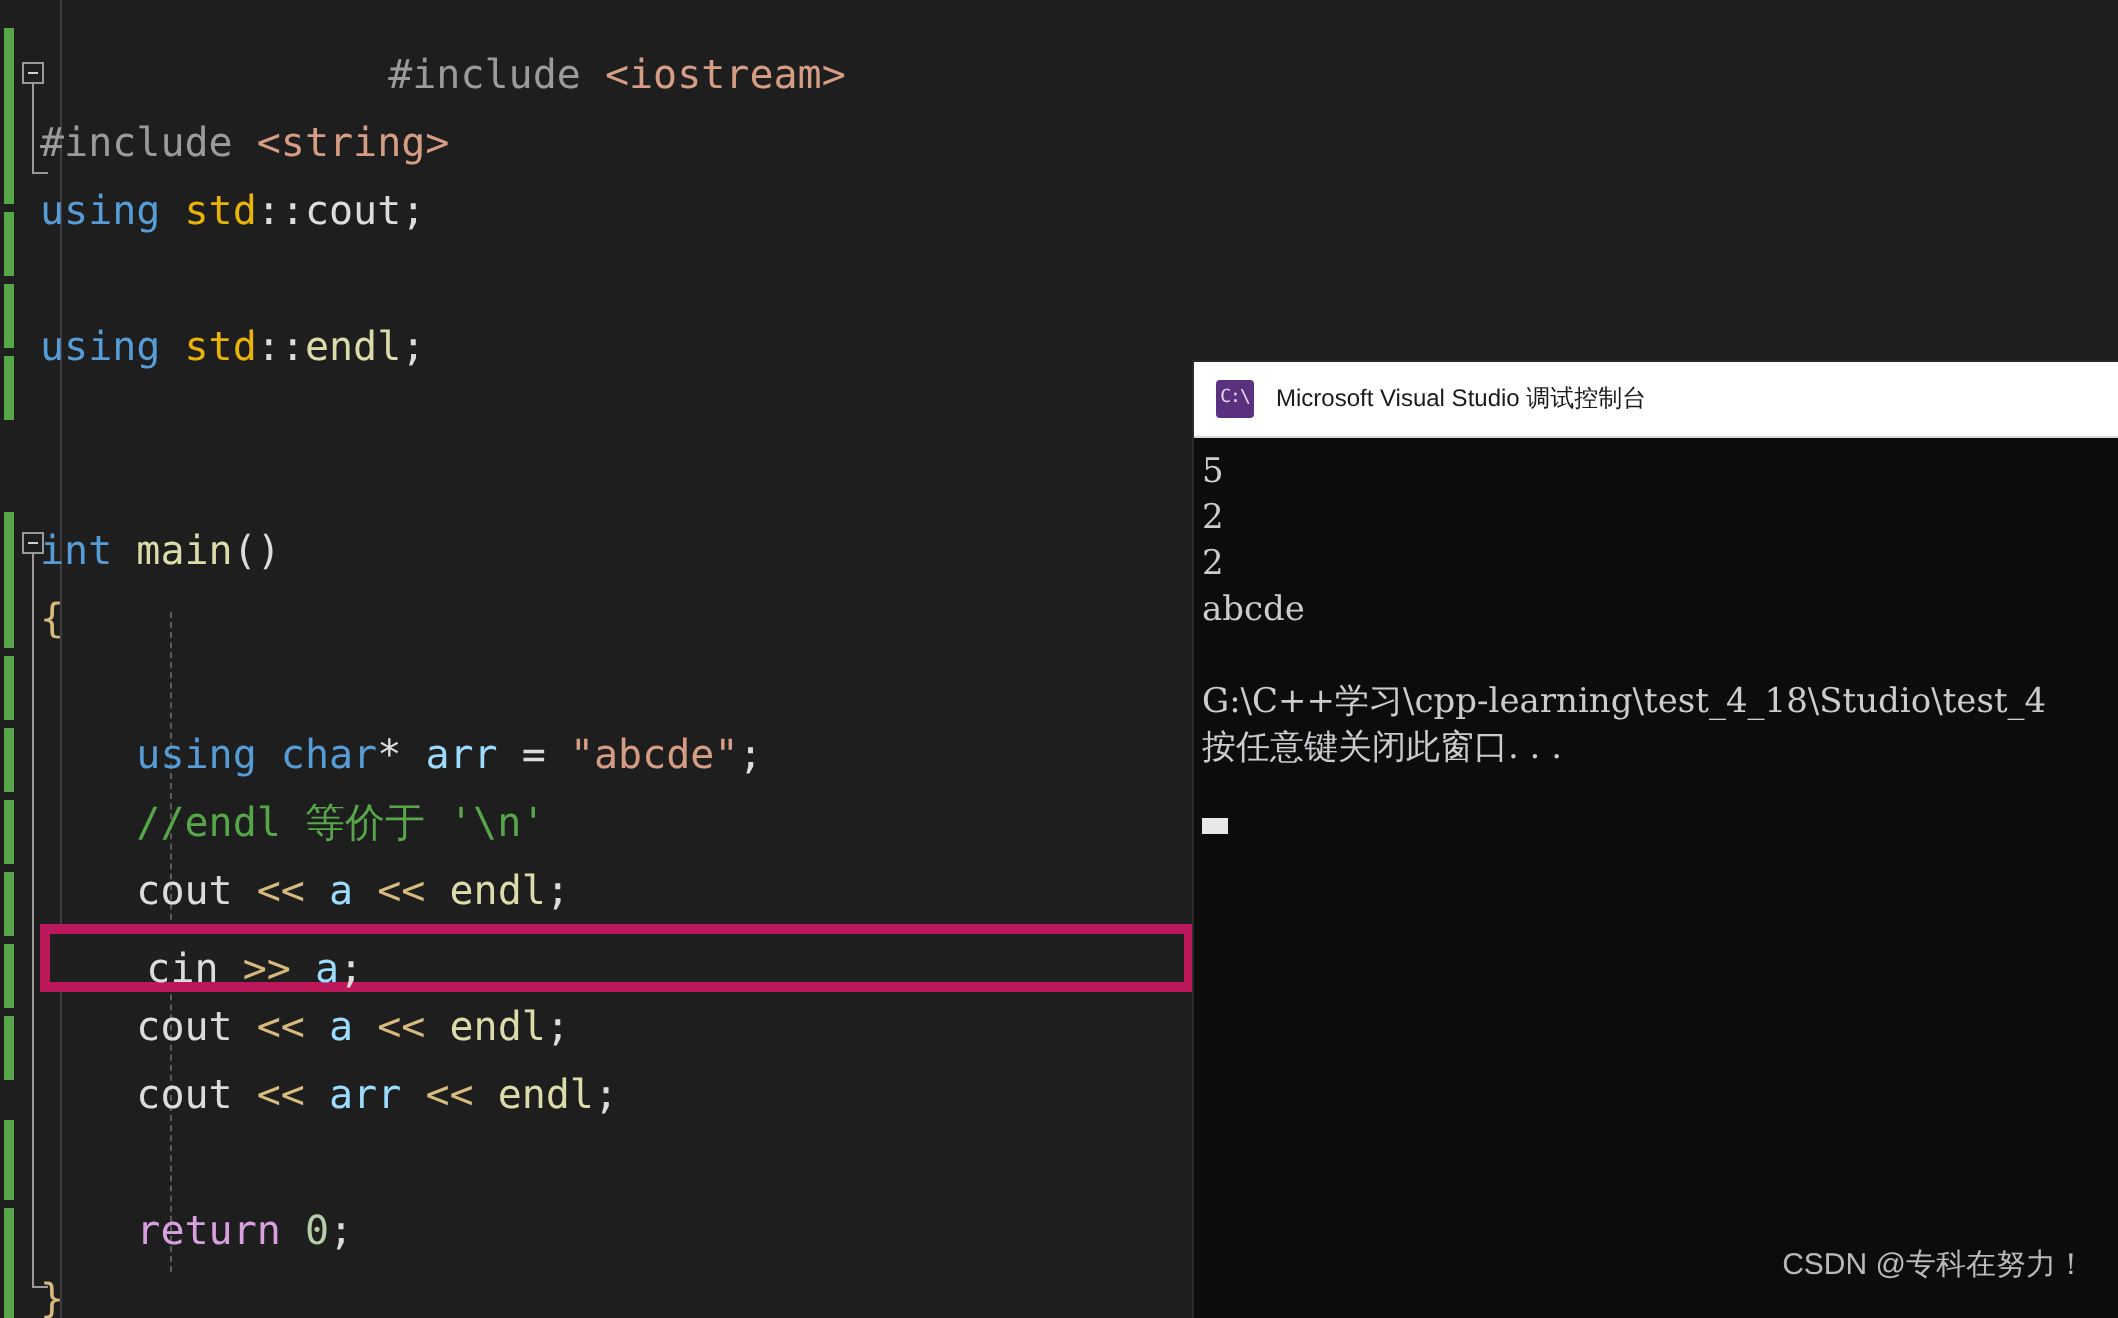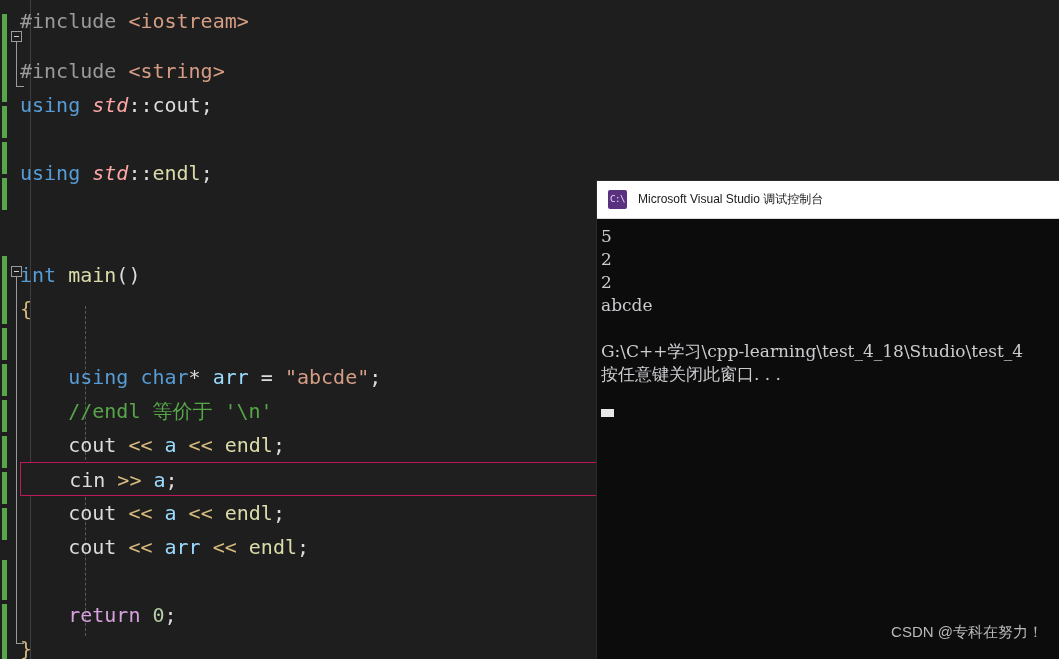--- a/index.html
+++ b/index.html
@@ -60,21 +60,21 @@
     font-size: 20px;
     font-family: "DejaVu Sans Mono", monospace;
     white-space: pre;
     color: #dcdcdc;
   }
   .line .txt { padding-left: 20px; display: inline-block; }
 
   
   .line.current {
     box-sizing: border-box;
-    border: 1px solid #be185d;
+    border: 5px solid #be185d;
     background: #1f1f1f;
     left: 20px;
     width: 577px;
   }
   .line.current .txt { padding-left: 0px; }
 
   
   .iguide {
     position: absolute;
     width: 0;
@@ -110,21 +110,21 @@
     height: 1px;
     width: 8px;
     background: #9a9a9a;
   }
 
   
   .t-pp       { color: #9b9b9b; }
   .t-inc      { color: #d69d85; }
   .t-kw       { color: #569cd6; }
   .t-plain    { color: #dcdcdc; }
-  .t-ns       { color: #fca5a5; font-style: italic; }
+  .t-ns       { color: #eab308; }
   .t-fn       { color: #dcdcaa; }
   .t-macro    { color: #dcdcaa; }
   .t-str      { color: #d69d85; }
   .t-comment  { color: #57a64a; }
   .t-var      { color: #9cdcfe; }
   .t-num      { color: #b5cea8; }
   .t-ctl      { color: #d8a0df; }
   .t-op       { color: #dcdcdc; }
   .t-brace    { color: #d7ba7d; }
 
@@ -232,21 +232,21 @@
   <div class="foldline" style="top:42px;height:44px;"></div>
   <div class="foldfoot" style="top:86px;"></div>
 
   <div class="fold" style="top:266px;"></div>
   <div class="foldline" style="top:277px;height:366px;"></div>
   <div class="foldfoot" style="top:643px;"></div>
 
   <div class="iguide" style="left:85px;top:306px;height:330px;"></div>
 
   <div id="code">
-      <div class="line" style="top: 4px;"><span class="txt"><span class="t-pp">#include </span><span class="t-inc">&lt;iostream&gt;</span></span></div>
+      <div class="line" style="top: 20px; text-align: center;"><span class="txt"><span class="t-pp">#include </span><span class="t-inc">&lt;iostream&gt;</span></span></div>
       <div class="line" style="top: 54px;"><span class="txt"><span class="t-pp">#include </span><span class="t-inc">&lt;string&gt;</span></span></div>
       <div class="line" style="top: 88px;"><span class="txt"><span class="t-kw">using </span><span class="t-ns">std</span><span class="t-op">::</span><span class="t-plain">cout</span><span class="t-op">;</span></span></div>
       <div class="line" style="top: 156px;"><span class="txt"><span class="t-kw">using </span><span class="t-ns">std</span><span class="t-op">::</span><span class="t-macro">endl</span><span class="t-op">;</span></span></div>
       <div class="line" style="top: 190px;"><span class="txt"></span></div>
       <div class="line" style="top: 224px;"><span class="txt"></span></div>
       <div class="line" style="top: 258px;"><span class="txt"><span class="t-kw">int </span><span class="t-fn">main</span><span class="t-op">()</span></span></div>
       <div class="line" style="top: 292px;"><span class="txt"><span class="t-brace">{</span></span></div>
       <div class="line" style="top: 360px;"><span class="txt"><span>    </span><span class="t-kw">using </span><span class="t-kw">char</span><span class="t-op">* </span><span class="t-var">arr </span><span class="t-op">= </span><span class="t-str">"abcde"</span><span class="t-op">;</span></span></div>
       <div class="line" style="top: 394px;"><span class="txt"><span>    </span><span class="t-comment">//endl 等价于 '\n'</span></span></div>
       <div class="line" style="top: 428px;"><span class="txt"><span>    </span><span class="t-plain">cout </span><span class="t-brace">&lt;&lt; </span><span class="t-var">a </span><span class="t-brace">&lt;&lt; </span><span class="t-macro">endl</span><span class="t-op">;</span></span></div>

